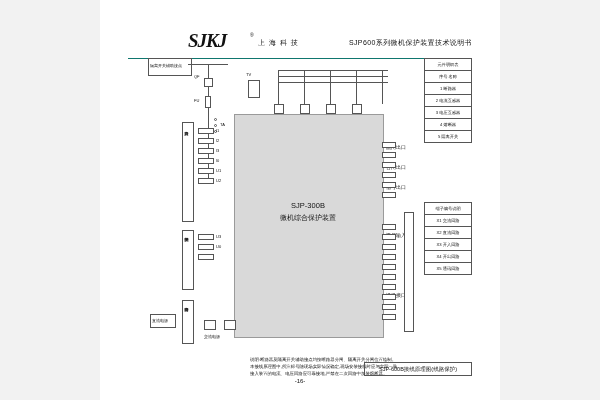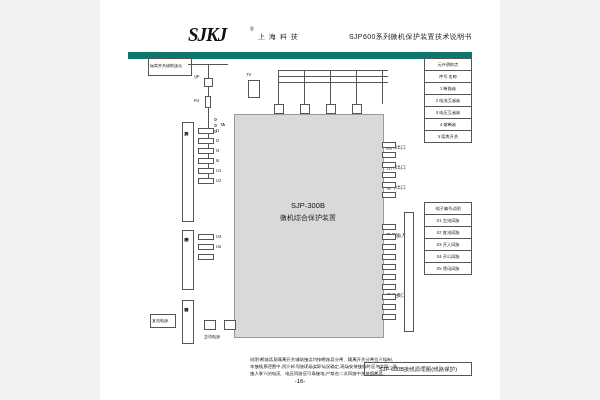--- a/index.html
+++ b/index.html
@@ -9,22 +9,22 @@
     font-family:"Liberation Sans", sans-serif;
     overflow:hidden;
   }
   .page{
     position:absolute;left:100px;top:0;width:400px;height:400px;
     background:#ffffff;
     box-sizing:border-box;
   }
   
   .header{
-    position:absolute;left:28px;top:24px;width:344px;height:28px;
-    border-bottom:7px solid #0f766e;
+    position:absolute;left:28px;top:30px;width:344px;height:28px;
+    border-bottom:1px solid #0f766e;
   }
   .logo{
     position:absolute;left:60px;top:0px;
     font-family:"Liberation Serif", serif;
     font-style:italic;font-weight:bold;
     font-size:19px;letter-spacing:-1px;color:#111;
   }
   .logo-r{
     position:absolute;left:122px;top:2px;font-size:5px;color:#111;
   }

